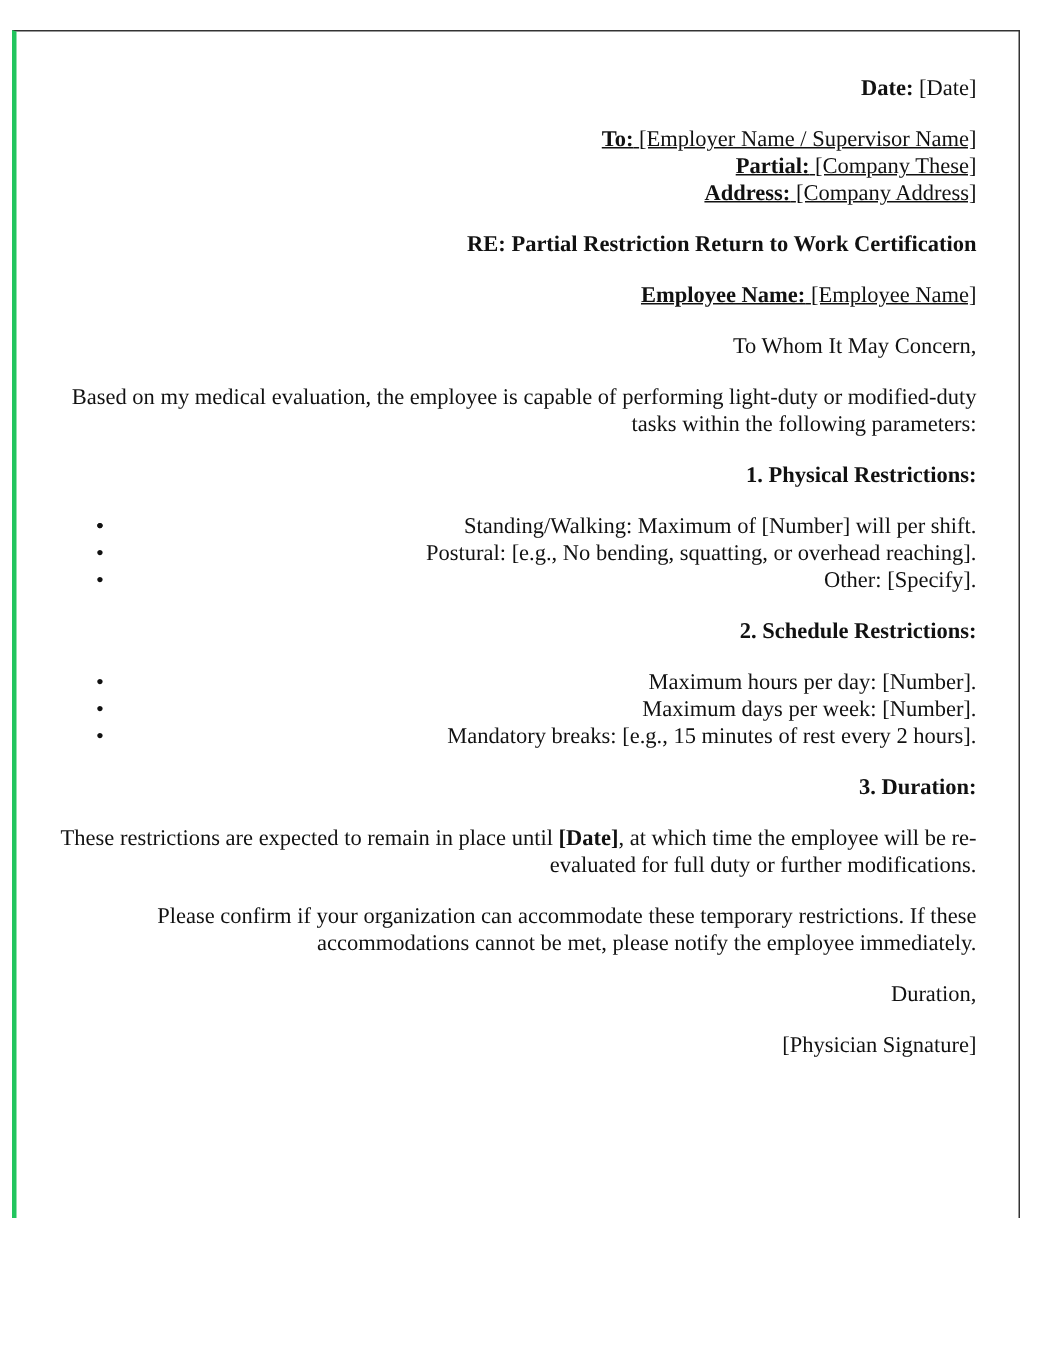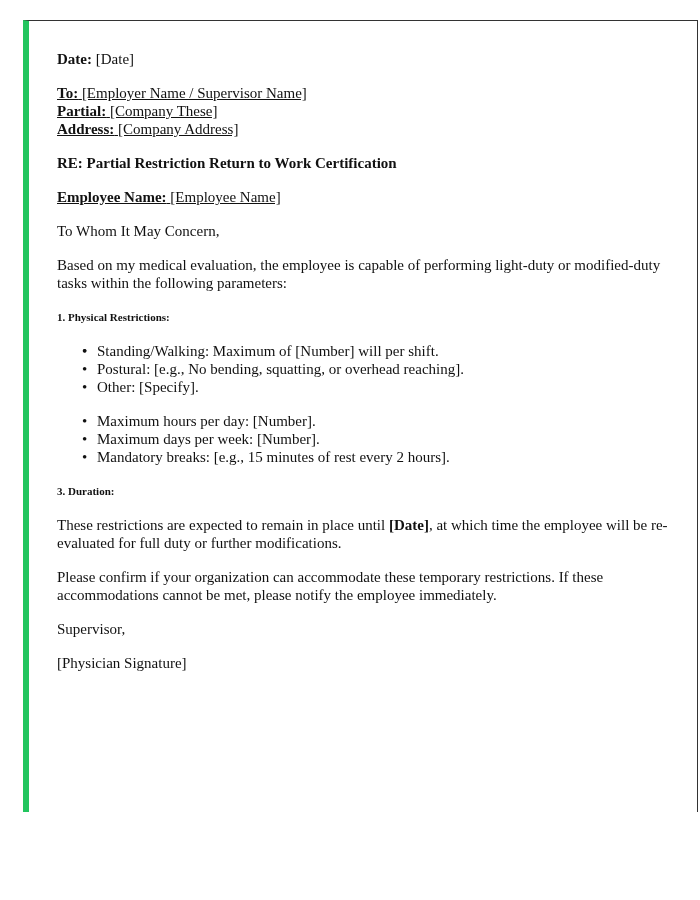--- a/index.html
+++ b/index.html
@@ -12,46 +12,47 @@
       height: 900px;
       position: relative;
       overflow: hidden;
       font-family: "Liberation Serif", "DejaVu Serif", serif;
       font-size: 15px;
       line-height: 18px;
       color: #111111;
     }
     .letter {
       position: absolute;
-      left: 23px;
+      left: 8px;
       top: 20px;
       width: 612px;
       height: 762px;
-      border-left: 6px solid #22c55e;
+      border-left: 3px solid #22c55e;
       border-right: 1px solid #333333;
       border-top: 1px solid #333333;
       padding: 29px 28px 0 28px;
       box-sizing: content-box;
       overflow: hidden;
+      text-align: right;
     }
     p {
       margin: 0 0 16px 0;
     }
     .block {
       margin: 0 0 16px 0;
     }
     .line {
       display: block;
       text-decoration: underline;
     }
     b {
       font-weight: bold;
     }
     h3 {
-      font-size: 11px;
+      font-size: 15px;
       line-height: 18px;
       font-weight: bold;
       margin: 0 0 16px 0;
     }
     ul {
       margin: 0 0 16px 0;
       padding-left: 40px;
       list-style: none;
     }
     ul li {
@@ -105,29 +106,30 @@
   <p>Based on my medical evaluation, the employee is capable of performing light-duty or modified-duty tasks within the following parameters:</p>
 
   <h3>1. Physical Restrictions:</h3>
   <ul>
     <li><span class="bullet">•</span></li>
     <li><span class="bullet">•</span><span>Standing/Walking: Maximum of [Number] will per shift.</span></li>
     <li><span class="bullet">•</span><span>Postural: [e.g., No bending, squatting, or overhead reaching].</span></li>
     <li><span class="bullet">•</span><span>Other: [Specify].</span></li>
   </ul>
 
+  <h3>2. Schedule Restrictions:</h3>
   <ul>
     <li><span class="bullet">•</span><span>Maximum hours per day: [Number].</span></li>
     <li><span class="bullet">•</span><span>Maximum days per week: [Number].</span></li>
     <li><span class="bullet">•</span><span>Mandatory breaks: [e.g., 15 minutes of rest every 2 hours].</span></li>
   </ul>
 
   <h3>3. Duration:</h3>
 
   <p><span>These restrictions are expected to remain in place until </span><b>[Date]</b><span>, at which time the employee will be re-evaluated for full duty or further modifications.</span></p>
 
   <p>Please confirm if your organization can accommodate these temporary restrictions. If these accommodations cannot be met, please notify the employee immediately.</p>
 
-  <p>Supervisor,</p>
+  <p>Duration,</p>
 
   <p>[Physician Signature]</p>
 
 </div>
 
 </body></html>

